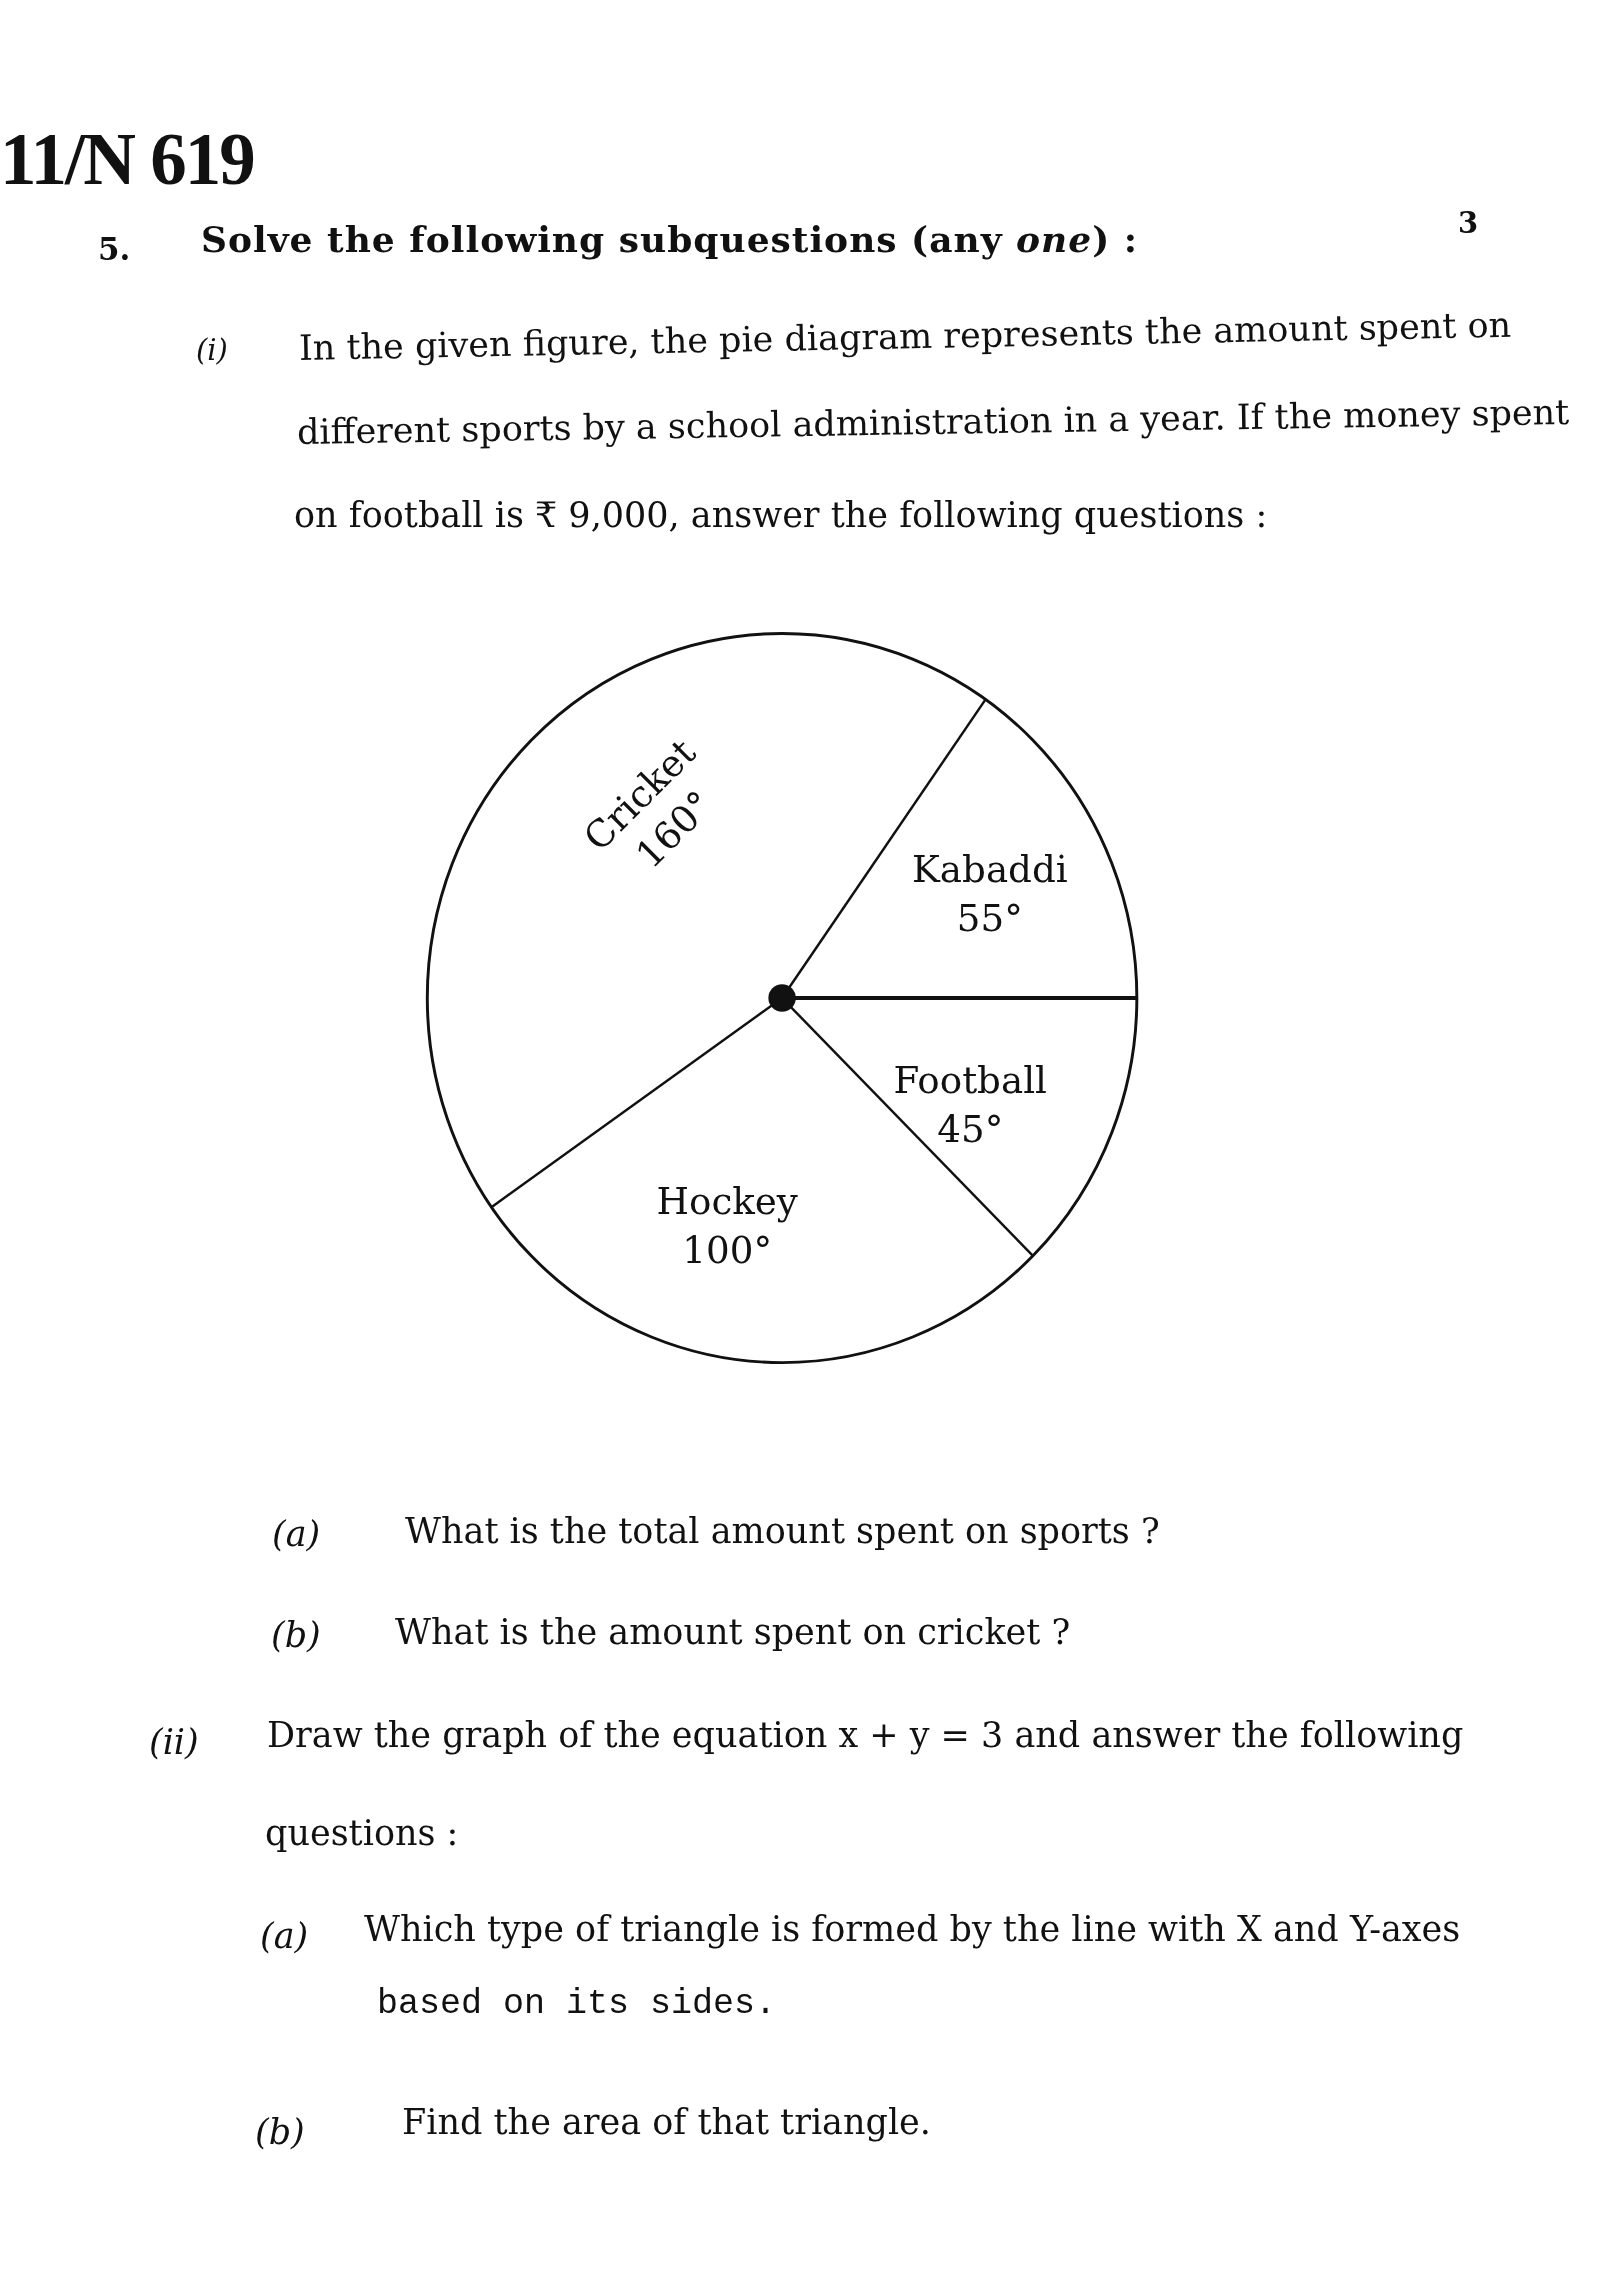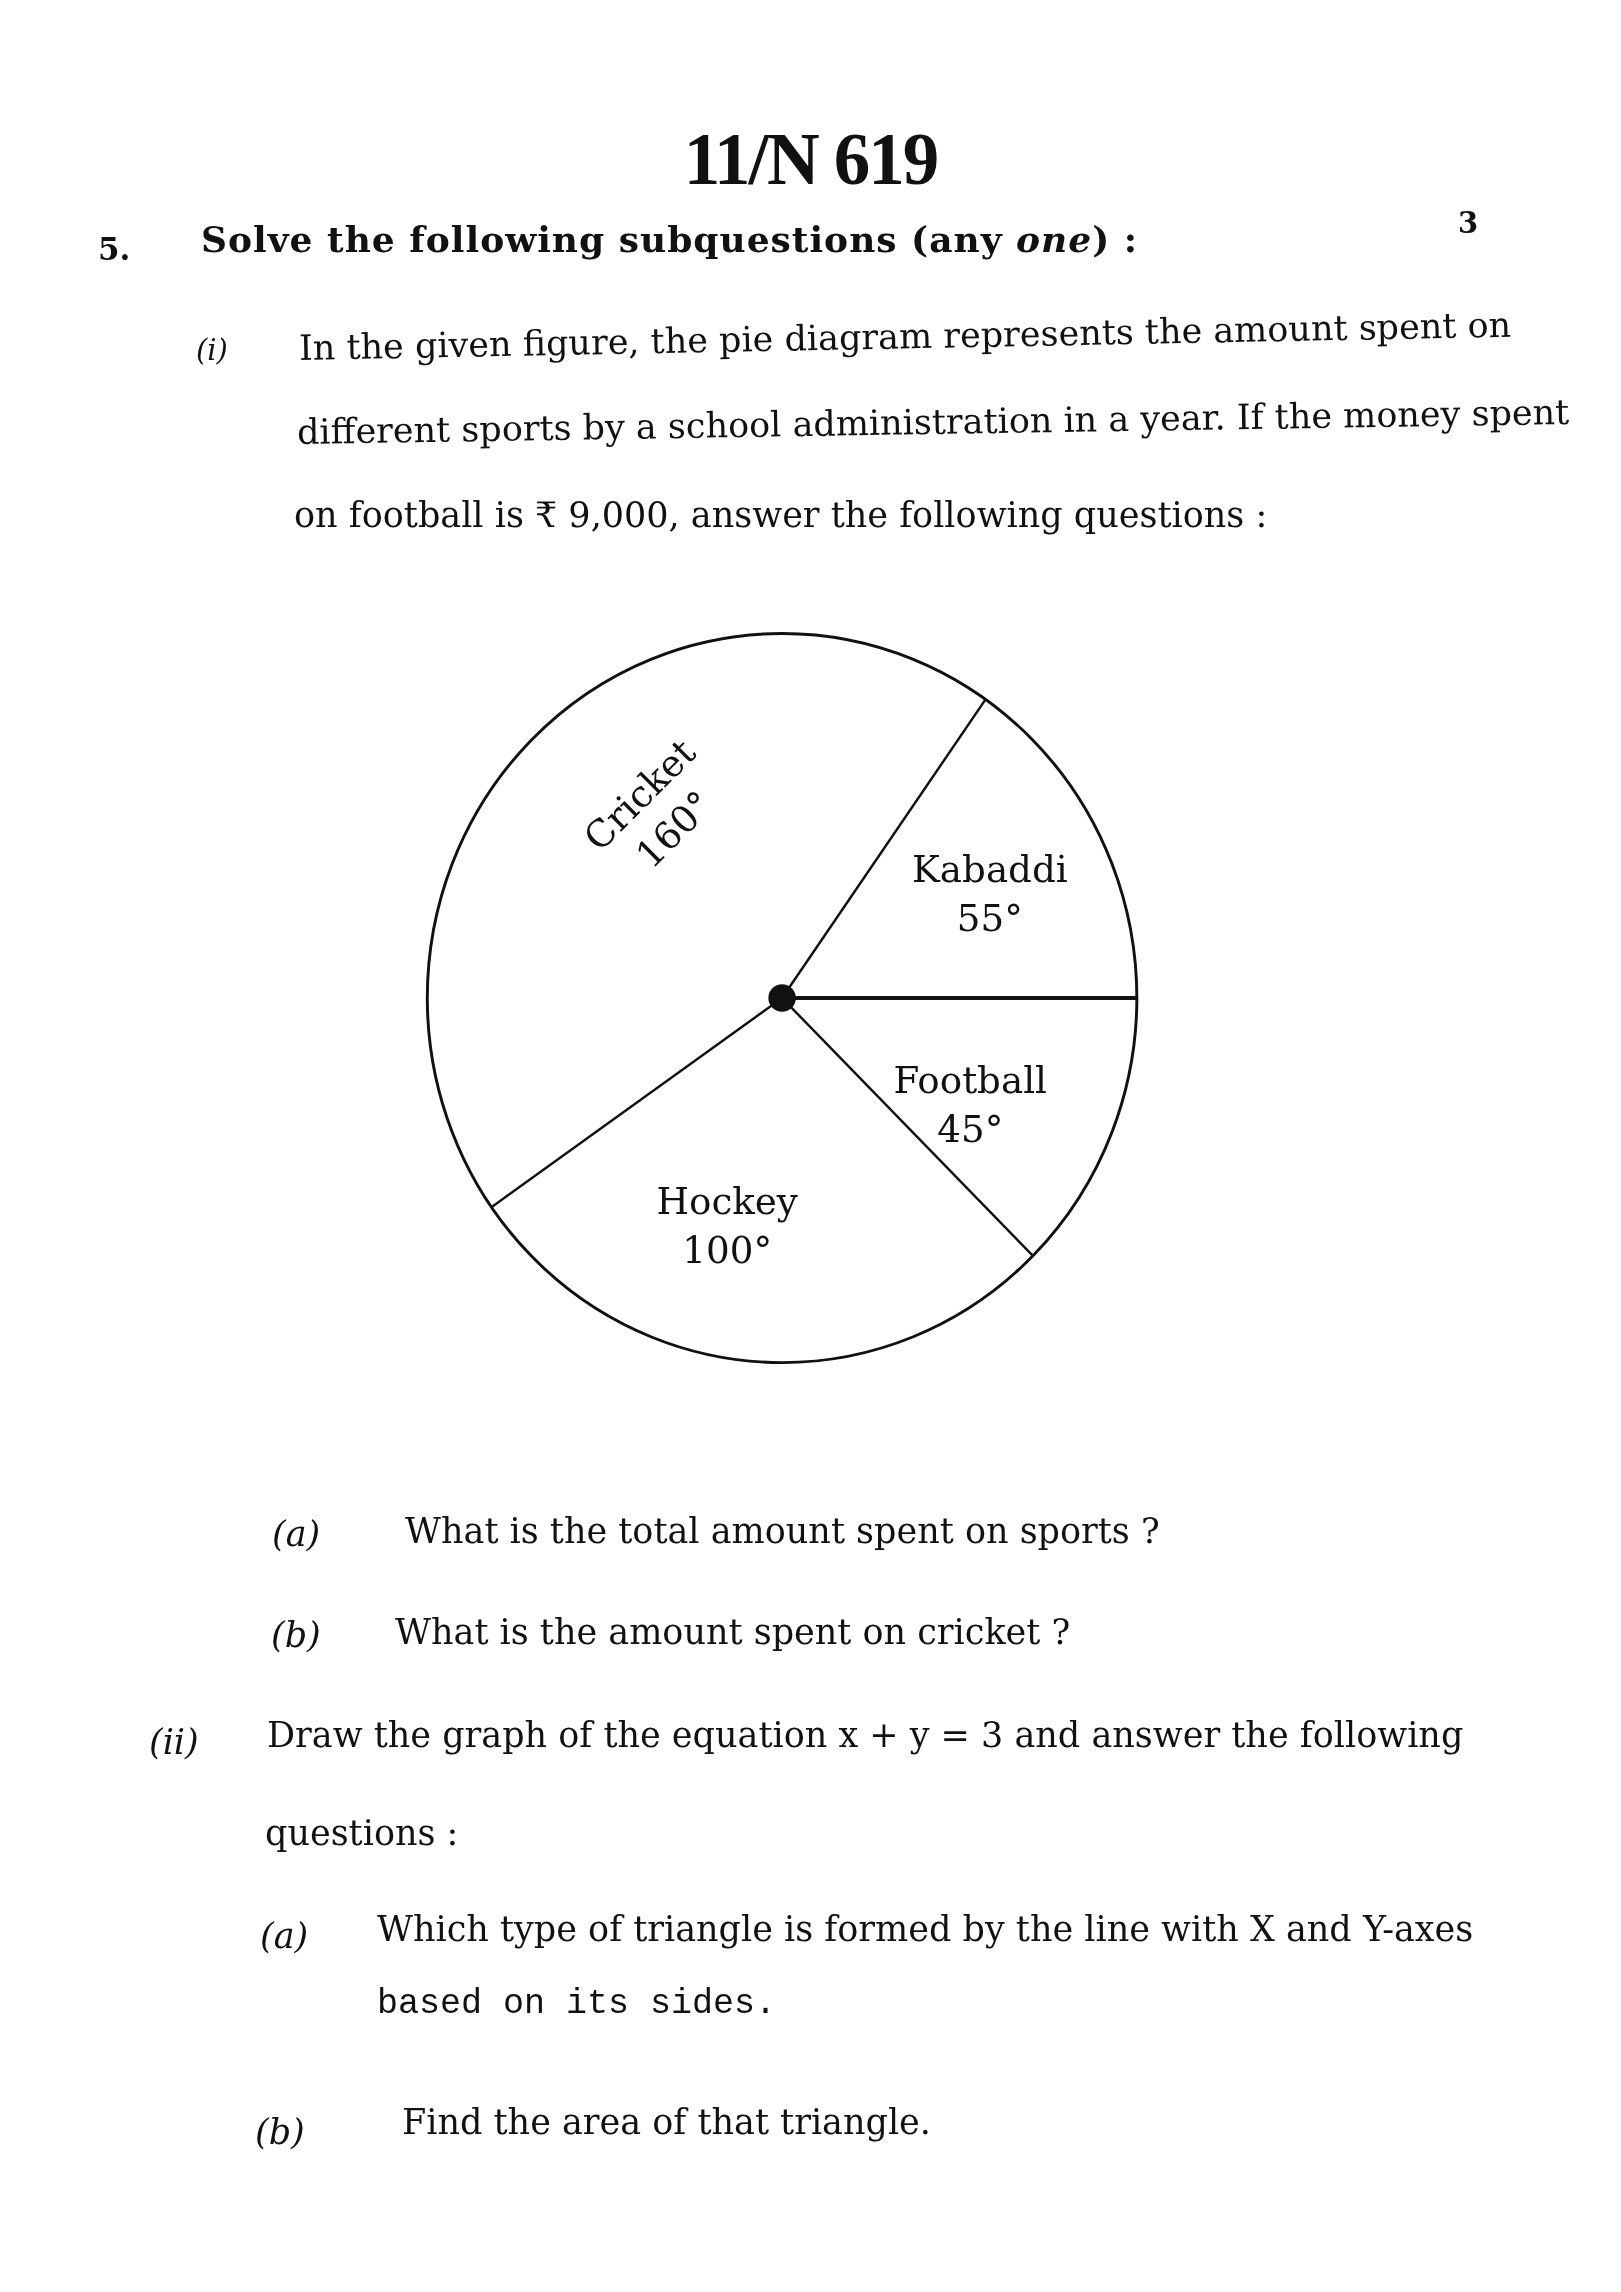--- a/index.html
+++ b/index.html
@@ -1,19 +1,19 @@
 <!DOCTYPE html>
 <html><head>
 <meta charset="utf-8">
 <style>
   html, body { margin:0; padding:0; background:#ffffff; }
   body { width:1621px; height:2293px; position:relative; overflow:hidden;
          font-family: "DejaVu Serif", "Liberation Serif", serif; color:#111; }
   .abs { position:absolute; white-space:nowrap; }
-  .title { left:0; width:1621px; text-align:center; top:118px; font-size:73px; font-weight:bold;
+  .title { left:0; width:1621px; text-align:left; top:118px; font-size:73px; font-weight:bold;
            font-family:"Liberation Serif", serif; letter-spacing:-2px; }
   .qnum { left:98px; top:231px; font-size:31px; font-weight:bold; }
   .qhead { left:201px; top:218px; font-size:36px; font-weight:bold; letter-spacing:1px; }
   .marks { left:1458px; top:206px; font-size:29px; font-weight:bold; }
   .sub { font-size:35px; font-style:italic; }
   .para { font-size:35px; }
   .pie-wrap { left:0; top:0; width:1621px; height:2293px; }
   svg text { font-family:"DejaVu Serif", "Liberation Serif", serif; }
 </style>
 </head>
@@ -47,17 +47,17 @@
 <div class="abs sub" style="left:272px; top:1514px;">(a)</div>
 <div class="abs para" style="left:387px; top:1511px;margin-left:18px;">What is the total amount spent on sports ?</div>
 <div class="abs sub" style="left:271px; top:1615px;">(b)</div>
 <div class="abs para" style="left:395px; top:1612px;">What is the amount spent on cricket ?</div>
 
 <div class="abs sub" style="left:149px; top:1722px;">(ii)</div>
 <div class="abs para" style="left:267px; top:1715px;">Draw the graph of the equation x + y = 3 and answer the following</div>
 <div class="abs para" style="left:265px; top:1813px;">questions :</div>
 
 <div class="abs sub" style="left:260px; top:1916px;">(a)</div>
-<div class="abs para" style="left:377px; top:1909px;">Which type of triangle is formed by the line with X and Y-axes</div>
+<div class="abs para" style="left:364px; top:1909px;">Which type of triangle is formed by the line with X and Y-axes</div>
 <div class="abs para" style="left:377px; top:1984px;font-family:Liberation Mono, monospace;">based on its sides.</div>
 <div class="abs sub" style="left:255px; top:2112px;">(b)</div>
 <div class="abs para" style="left:373px; top:2102px;margin-left:29px;">Find the area of that triangle.</div>
 
 
 </body></html>

